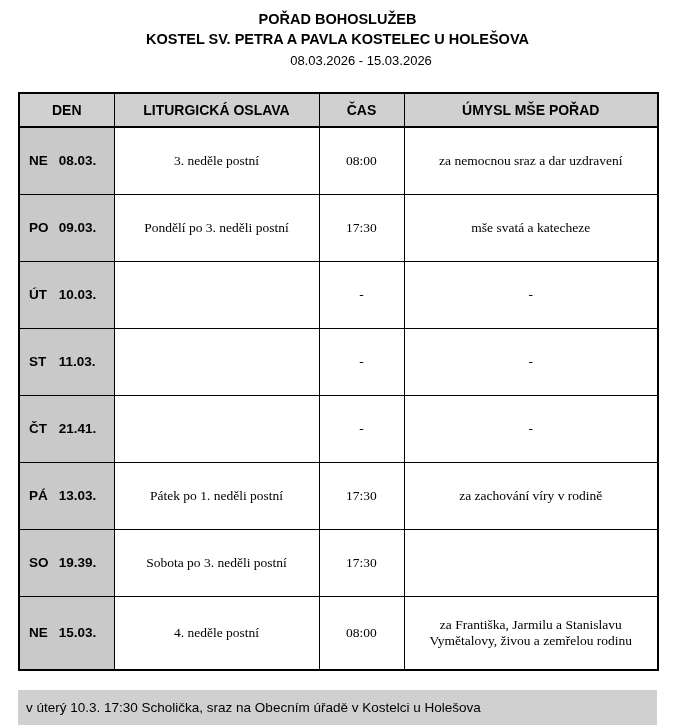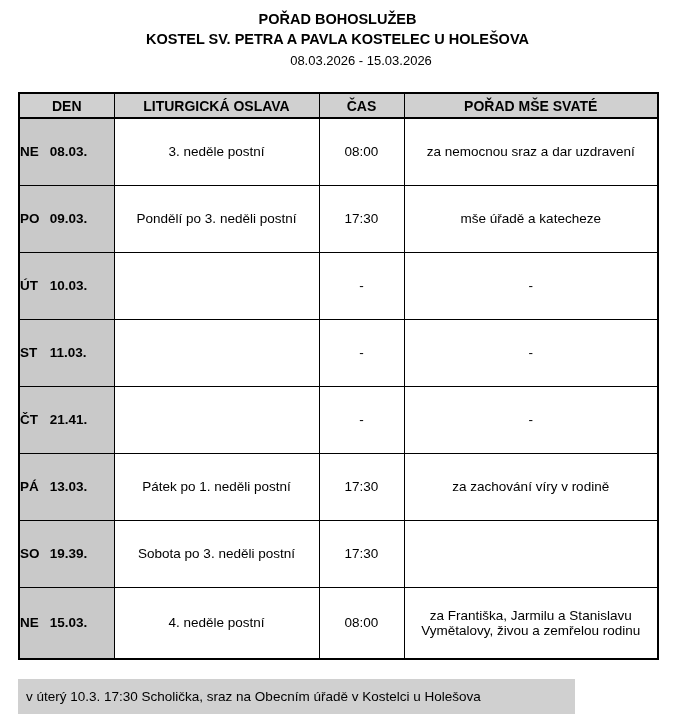--- a/index.html
+++ b/index.html
@@ -35,48 +35,49 @@
   table.schedule, table.schedule th, table.schedule td {
     border: 1px solid #000;
   }
   table.schedule {
     border: 2px solid #000;
   }
   table.schedule th {
     background: #d0d0d0;
     font-size: 14px;
     font-weight: bold;
-    height: 25px;
+    height: 34px;
     padding: 1px 2px;
     border-bottom: 2px solid #000;
   }
   table.schedule td {
     height: 67px;
     font-size: 13.5px;
     vertical-align: middle;
   }
   td.den {
     background: #c9c9c9;
     font-weight: bold;
     font-size: 14px;
-    padding-left: 0;
+    padding-left: 9px;
     text-align: left;
   }
   td.den .day-abbr {
     display: inline-block;
     min-width: 26px;
   }
   td.oslava, td.cas, td.umysl {
     text-align: center;
     padding: 20px 6px;
     background: #ffffff;
+    font-family: Liberation Serif, serif;
   }
   .footer-bar {
     margin: 19px 0 0 18px;
-    width: 557px;
+    width: 639px;
     background: #d0d0d0;
     font-size: 13.5px;
     padding: 10px 8px;
   }
 </style>
 </head>
 <body>
 
 <div class="titles">
   <div class="title-main">POŘAD BOHOSLUŽEB</div>
@@ -89,41 +90,41 @@
     <col style="width:95px">
     <col style="width:205px">
     <col style="width:85px">
     <col style="width:254px">
   </colgroup>
   <thead>
     <tr>
       <th>DEN</th>
       <th>LITURGICKÁ OSLAVA</th>
       <th>ČAS</th>
-      <th>POŘAD MŠE SVATÉ</th>
+      <th>ÚMYSL MŠE POŘAD</th>
     </tr>
   </thead>
   <tbody>
     <tr>
       <td class="den">
         <span class="day-abbr">NE</span>
         <span>08.03.</span>
       </td>
       <td class="oslava">3. neděle postní</td>
       <td class="cas">08:00</td>
       <td class="umysl">za nemocnou sraz a dar uzdravení</td>
     </tr>
     <tr>
       <td class="den">
         <span class="day-abbr">PO</span>
         <span>09.03.</span>
       </td>
       <td class="oslava">Pondělí po 3. neděli postní</td>
       <td class="cas">17:30</td>
-      <td class="umysl">mše úřadě a katecheze</td>
+      <td class="umysl">mše svatá a katecheze</td>
     </tr>
     <tr>
       <td class="den">
         <span class="day-abbr">ÚT</span>
         <span>10.03.</span>
       </td>
       <td class="oslava"></td>
       <td class="cas">-</td>
       <td class="umysl">-</td>
     </tr>

